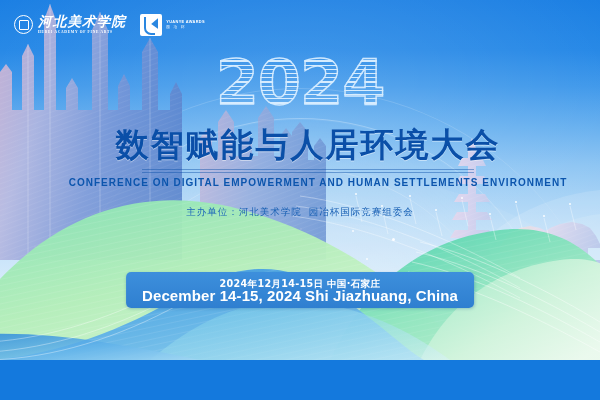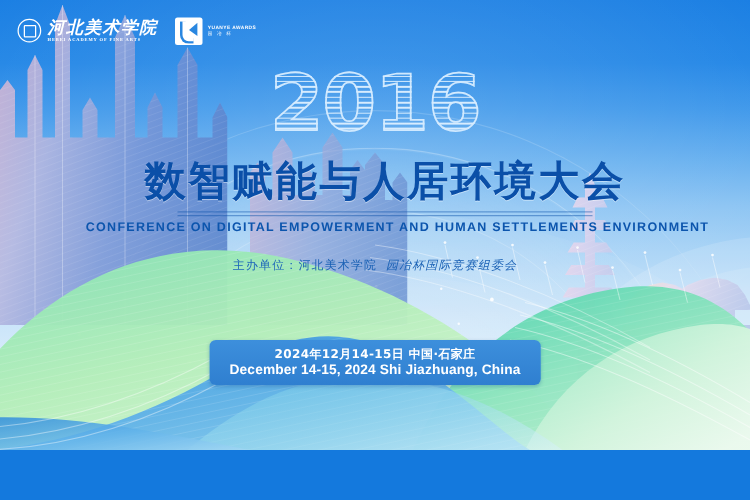--- a/index.html
+++ b/index.html
@@ -146,37 +146,37 @@
   }
 
   
   .organizer{
     position:absolute;left:0;right:0;top:206px;text-align:center;z-index:30;
     font-family:"DejaVu Sans","Liberation Sans",sans-serif;
     font-size:9.5px;color:#1960b4;letter-spacing:1px;white-space:nowrap;
   }
   .organizer .org-label{color:#1d66ba;}
   .organizer .org-a{color:#1960b4;}
-  .organizer .org-b{color:#1960b4;margin-left:7px;font-style:italic;}
+  .organizer .org-b{color:#1960b4;margin-left:7px;}
 
   
   .date-badge{
     position:absolute;left:50%;transform:translateX(-50%);top:272px;z-index:35;
     background:linear-gradient(180deg,#3d8fdc 0%,#2f7fd0 100%);
     border-radius:5px;
     padding:5px 16px 6px;
     text-align:center;
     box-shadow:0 1px 3px rgba(20,70,140,.25);
   }
   .date-cn{
     font-family:"DejaVu Sans","Liberation Sans",sans-serif;
     font-size:9.6px;color:#fff;font-weight:700;letter-spacing:.3px;line-height:13px;white-space:nowrap;
   }
   .date-en{
-    font-size:11px;color:#fff;font-weight:700;letter-spacing:.1px;line-height:12px;white-space:nowrap;
+    font-size:15px;color:#fff;font-weight:700;letter-spacing:.1px;line-height:12px;white-space:nowrap;
   }
 
   
   .scene{position:absolute;left:0;right:0;bottom:0;height:400px;z-index:10;pointer-events:none;}
   .scene svg{display:block;width:600px;height:400px;}
 </style>
 </head>
 <body>
 
 <div class="banner">
@@ -228,21 +228,21 @@
     <div class="logo-yy">
       <span class="yy-mark"></span>
       <span class="yy-text">
         <span class="yy-en">YUANYE AWARDS</span>
         <span class="yy-cn">园 冶 杯</span>
       </span>
     </div>
   </div>
 
   <div class="year-wrap">
-    <span class="year">2016</span>
+    <span class="year">2024</span>
   </div>
 
   <div class="title-block">
     <div class="title-cn">数智赋能与人居环境大会</div>
     <div class="rule-pair"></div>
     <div class="title-en">CONFERENCE ON DIGITAL EMPOWERMENT AND HUMAN SETTLEMENTS ENVIRONMENT</div>
   </div>
 
   <div class="organizer">
     <span class="org-label">主办单位：</span><span class="org-a">河北美术学院</span><span class="org-b">园冶杯国际竞赛组委会</span>

